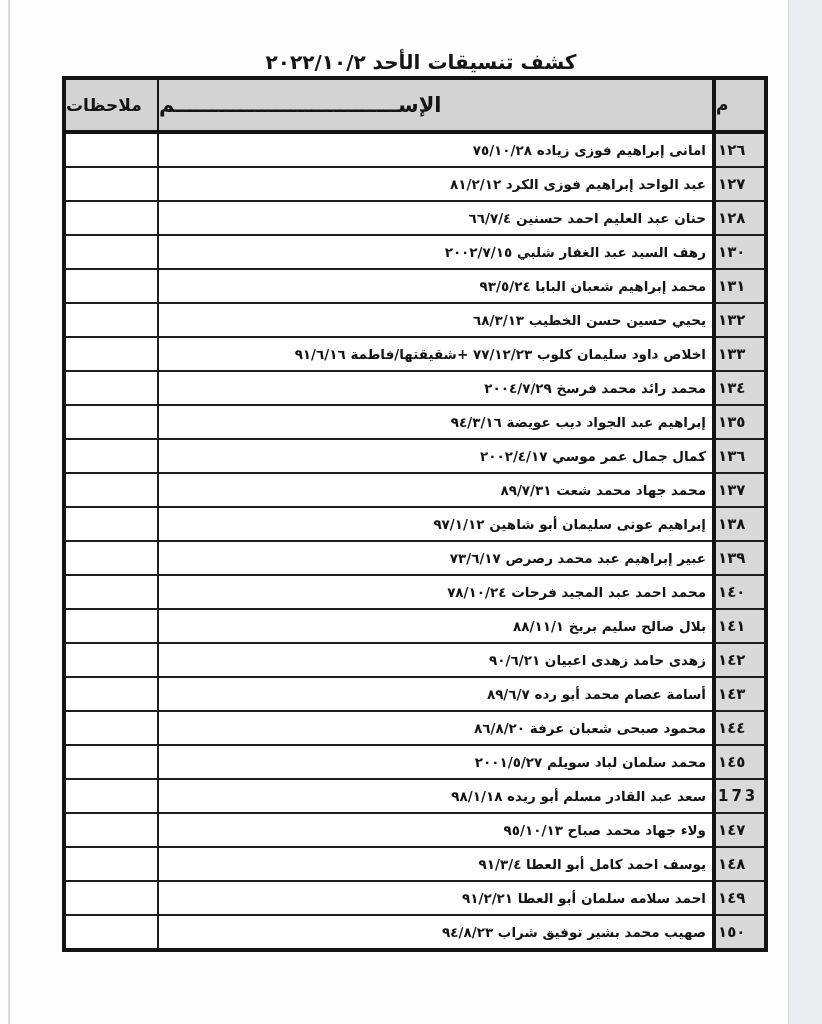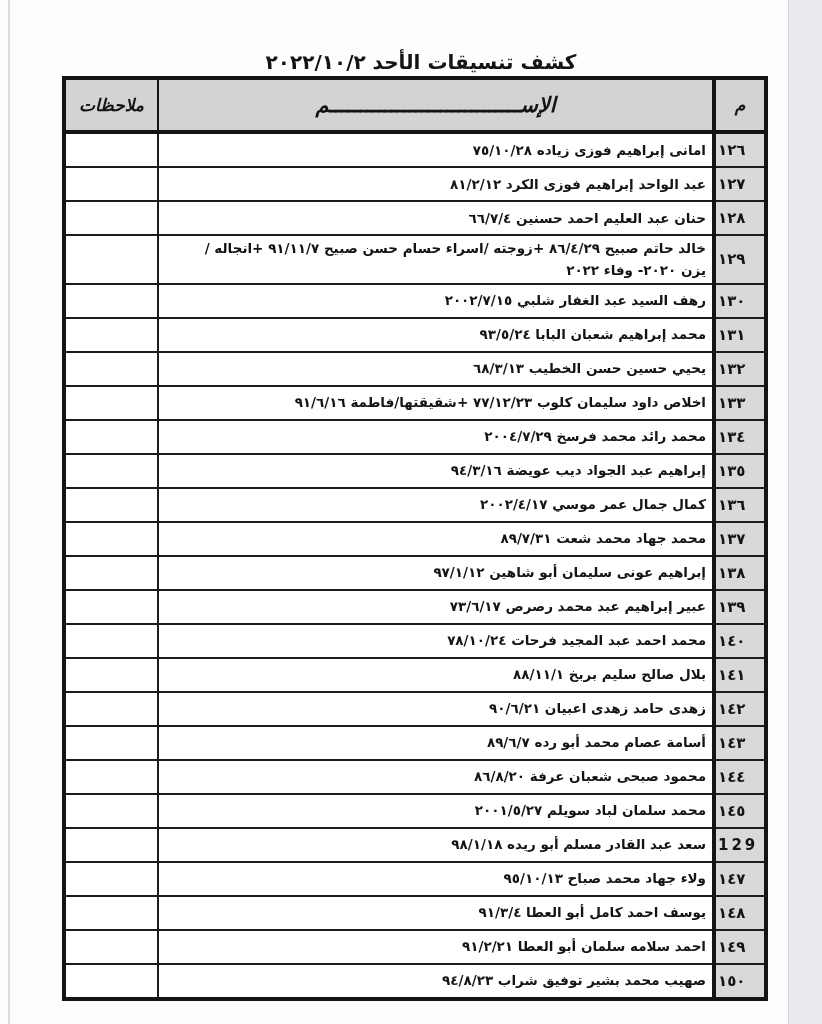--- a/index.html
+++ b/index.html
@@ -57,24 +57,23 @@
   .roster col.c-idx   { width: 52px; }
   .roster col.c-name  { width: 556px; }
   .roster col.c-notes { width: 94px; }
   .roster th {
     background: var(--header-fill, #d3d3d3);
     border: 2px solid var(--border-color, #141414);
     border-bottom: 4px solid var(--border-color, #141414);
     height: 50px;
     font-weight: bold;
     color: var(--ink, #141414);
-    text-align: center;
+    text-align: left;
     vertical-align: middle;
     padding: 0;
-    font-style: italic;
   }
   .roster th.col-idx {
     font-size: 17px;
     border-left: 4px solid var(--border-color, #141414);
   }
   .roster th.col-name { font-size: 21px; letter-spacing: 0; }
   .roster th.col-notes { font-size: 17px; border-right: 1.5px solid var(--border-color, #141414); }
   .roster td {
     border: 2px solid #1d1d1d;
     height: 30px;
@@ -135,25 +134,20 @@
           <td class="col-idx">١٢٧</td>
           <td class="col-name">عبد الواحد إبراهيم فوزى الكرد ٨١/٢/١٢</td>
           <td class="col-notes"></td>
         </tr>
         <tr>
           <td class="col-idx">١٢٨</td>
           <td class="col-name">حنان عبد العليم احمد حسنين ٦٦/٧/٤</td>
           <td class="col-notes"></td>
         </tr>
         <tr>
-          <td class="col-idx">١٢٩</td>
-          <td class="col-name">خالد حاتم صبيح ٨٦/٤/٢٩ +زوجته /اسراء حسام حسن صبيح ٩١/١١/٧ +انجاله / يزن ٢٠٢٠- وفاء ٢٠٢٢</td>
-          <td class="col-notes"></td>
-        </tr>
-        <tr>
           <td class="col-idx">١٣٠</td>
           <td class="col-name">رهف السيد عبد الغفار شلبي ٢٠٠٢/٧/١٥</td>
           <td class="col-notes"></td>
         </tr>
         <tr>
           <td class="col-idx">١٣١</td>
           <td class="col-name">محمد إبراهيم شعبان البابا ٩٣/٥/٢٤</td>
           <td class="col-notes"></td>
         </tr>
         <tr>
@@ -220,21 +214,21 @@
           <td class="col-idx">١٤٤</td>
           <td class="col-name">محمود صبحى شعبان عرفة ٨٦/٨/٢٠</td>
           <td class="col-notes"></td>
         </tr>
         <tr>
           <td class="col-idx">١٤٥</td>
           <td class="col-name">محمد سلمان لباد سويلم ٢٠٠١/٥/٢٧</td>
           <td class="col-notes"></td>
         </tr>
         <tr>
-          <td class="col-idx">129</td>
+          <td class="col-idx">173</td>
           <td class="col-name">سعد عبد القادر مسلم أبو ريده ٩٨/١/١٨</td>
           <td class="col-notes"></td>
         </tr>
         <tr>
           <td class="col-idx">١٤٧</td>
           <td class="col-name">ولاء جهاد محمد صباح ٩٥/١٠/١٣</td>
           <td class="col-notes"></td>
         </tr>
         <tr>
           <td class="col-idx">١٤٨</td>

